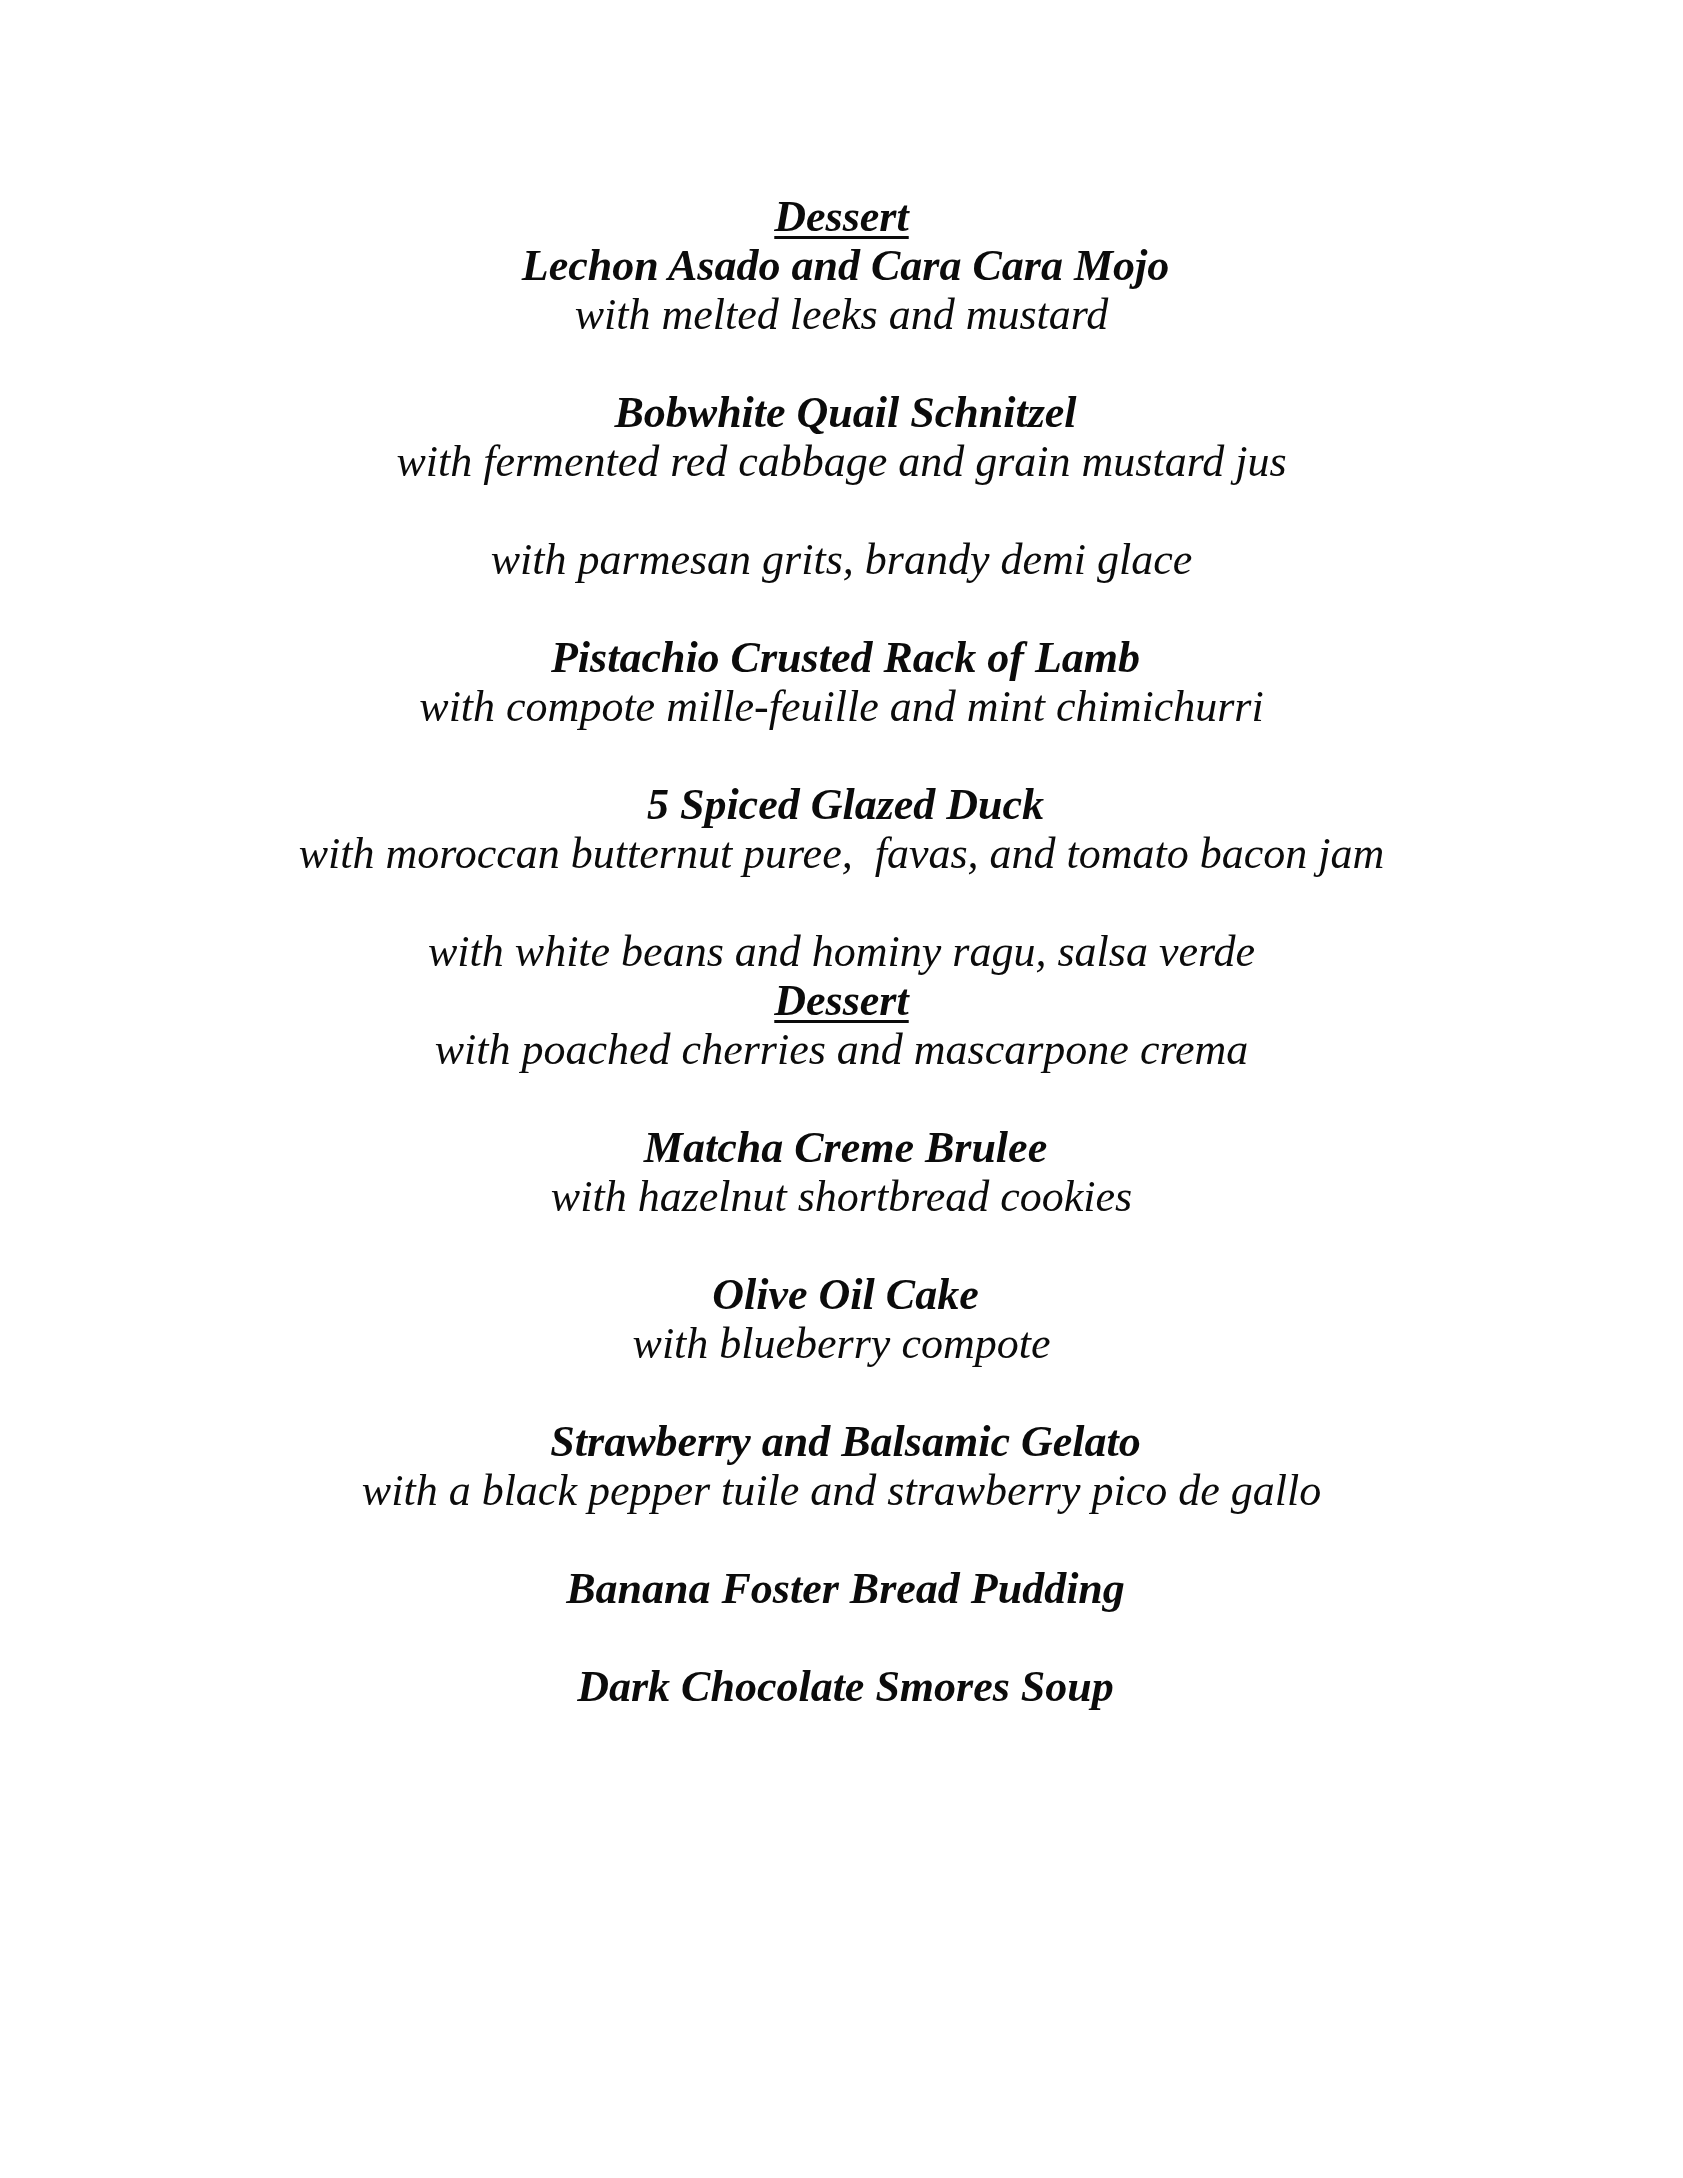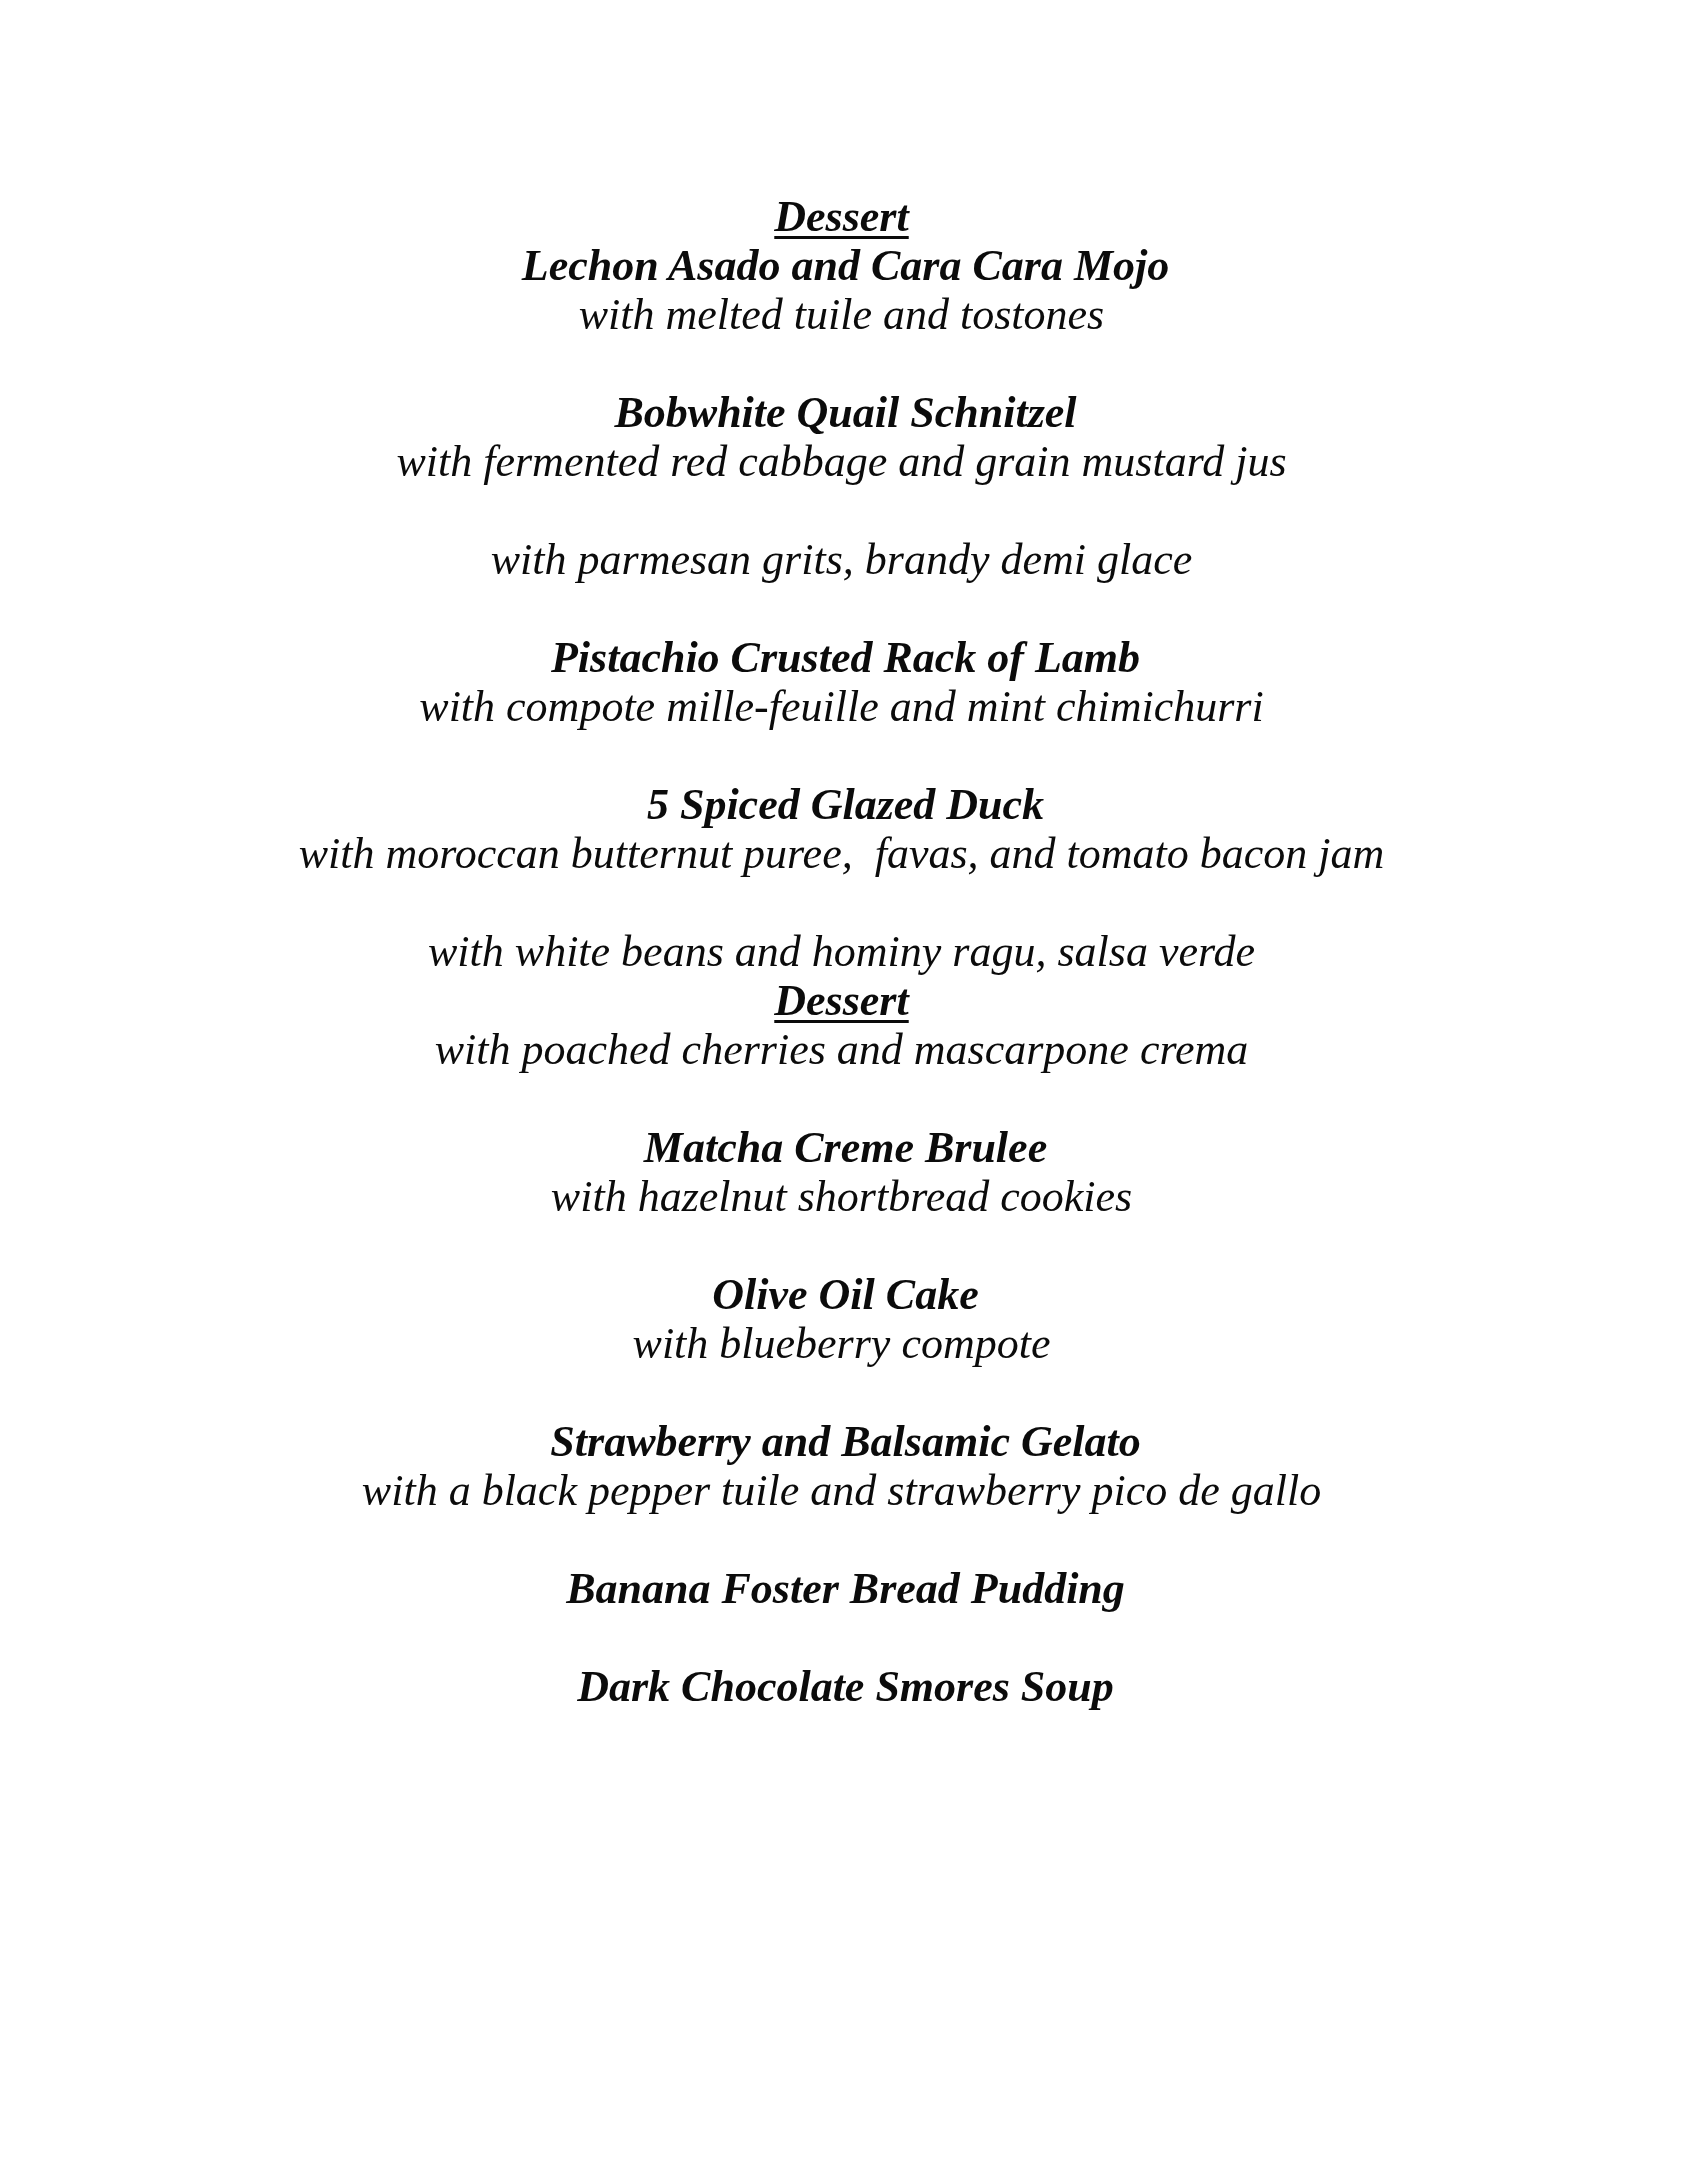--- a/index.html
+++ b/index.html
@@ -47,21 +47,21 @@
 <body>
 
 <div class="page">
   <div class="menu">
 
     <div class="section">
       <div class="section-header">Dessert</div>
 
       <div class="menu-item">
         <div class="item-name">Lechon Asado and Cara Cara Mojo</div>
-        <div class="item-desc">with melted tuile and tostones</div>
+        <div class="item-desc">with melted leeks and mustard</div>
       </div>
 
       <div class="menu-item">
         <div class="item-name">Bobwhite Quail Schnitzel</div>
         <div class="item-desc">with fermented red cabbage and grain mustard jus</div>
       </div>
 
       <div class="menu-item">
         <div class="item-desc">with parmesan grits, brandy demi glace</div>
       </div>

